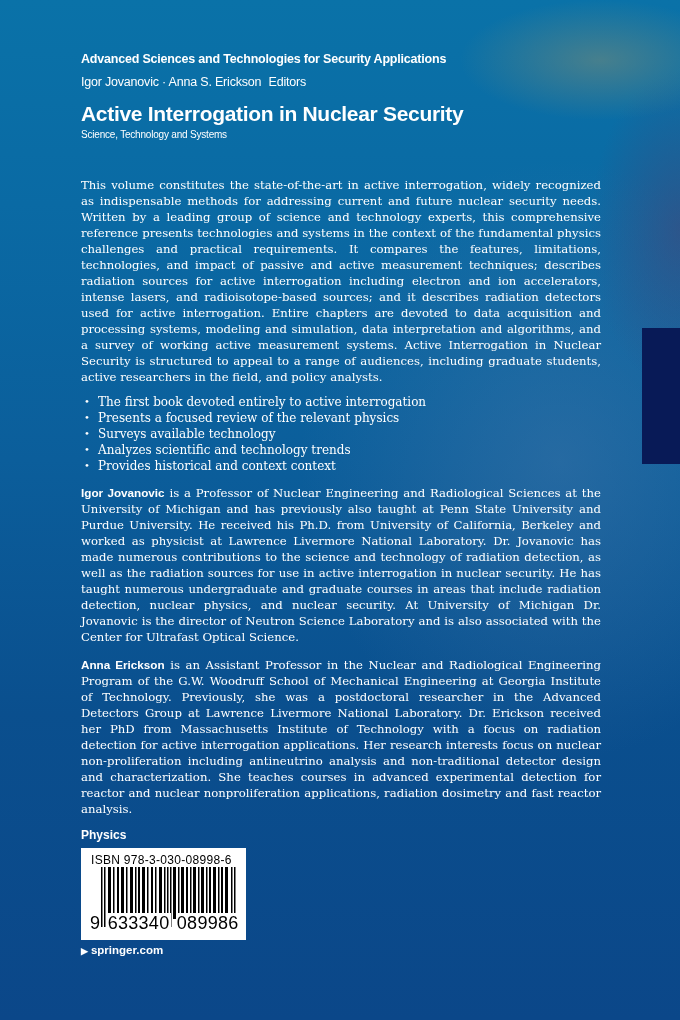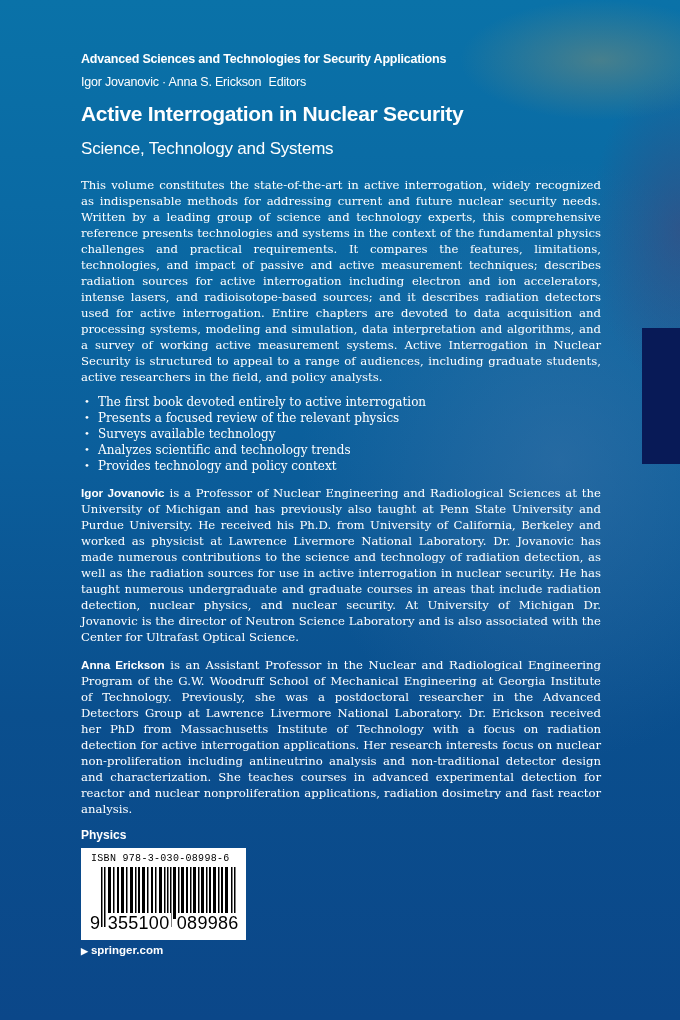--- a/index.html
+++ b/index.html
@@ -11,36 +11,36 @@
       radial-gradient(ellipse 260px 300px at 560px 460px, rgba(70,120,170,0.45), rgba(70,120,170,0) 100%),
       linear-gradient(180deg, #0a72a8 0%, #0a6aa4 20%, #0b5e9b 45%, #0a4f8e 70%, #0b4789 100%);
     font-family: "DejaVu Serif", serif;
     color: #ffffff;
   }
   .header { position: absolute; left: 81px; top: 52px; font-family: "Liberation Sans", sans-serif; }
   .series { font-size: 12.5px; font-weight: bold; letter-spacing: -0.2px; }
   .editors { margin-top: 9px; font-size: 12.5px; letter-spacing: -0.2px; }
   .editors .role { margin-left: 4px; }
   .title { margin-top: 13px; font-size: 21px; font-weight: bold; letter-spacing: -0.3px; }
-  .subtitle { margin-top: 13px; font-size: 17px; letter-spacing: -0.2px; }
+  .subtitle { margin-top: 3px; font-size: 10px; letter-spacing: -0.2px; }
 
   .body { position: absolute; left: 81px; width: 520px; font-size: 11.7px; line-height: 16px; text-align: justify; }
   .desc { top: 177px; }
   .bullets { position: absolute; left: 81px; top: 394px; margin: 0; padding: 0; list-style: none; font-size: 12px; line-height: 16px; }
   .bullets li { position: relative; padding-left: 17px; }
   .bullets li::before { content: "\2022"; position: absolute; left: 3px; top: 0; font-size: 10px; }
   .bio1 { top: 485px; }
   .bio2 { top: 657px; }
   .bio-name { font-family: "Liberation Sans", sans-serif; font-weight: bold; }
 
   .navybar { position: absolute; left: 642px; top: 328px; width: 38px; height: 136px; background: #081a57; }
 
   .subject { position: absolute; left: 81px; top: 828px; font-family: "Liberation Sans", sans-serif; font-weight: bold; font-size: 12px; }
   .barcode-box { position: absolute; left: 81px; top: 848px; width: 165px; height: 92px; background: #ffffff; color: #000; }
-  .isbn-text { position: absolute; left: 10px; top: 5px; font-family: Liberation Mono, monospace; font-size: 10px; letter-spacing: 0.3px; }
+  .isbn-text { position: absolute; left: 10px; top: 5px; font-family: Liberation Sans, sans-serif; font-size: 12px; letter-spacing: 0.3px; }
   .bars { position: absolute; left: 20px; top: 19px; width: 136px; height: 60px; }
   .barcode-digits { position: absolute; left: 8px; top: 65px; font-family: "Liberation Sans", sans-serif; font-size: 18px; letter-spacing: 0.3px; background: transparent; }
   .barcode-digits span { background: #fff; padding: 0 1px; }
   .website { position: absolute; left: 81px; top: 944px; font-family: "Liberation Sans", sans-serif; font-weight: bold; font-size: 11.5px; }
   .website .tri { font-size: 9px; margin-right: 3px; }
 </style>
 </head>
 <body>
 
 <div class="header">
@@ -53,21 +53,21 @@
   <div class="subtitle">Science, Technology and Systems</div>
 </div>
 
 <div class="body desc">This volume constitutes the state-of-the-art in active interrogation, widely recognized as indispensable methods for addressing current and future nuclear security needs. Written by a leading group of science and technology experts, this comprehensive reference presents technologies and systems in the context of the fundamental physics challenges and practical requirements. It compares the features, limitations, technologies, and impact of passive and active measurement techniques; describes radiation sources for active interrogation including electron and ion accelerators, intense lasers, and radioisotope-based sources; and it describes radiation detectors used for active interrogation. Entire chapters are devoted to data acquisition and processing systems, modeling and simulation, data interpretation and algorithms, and a survey of working active measurement systems. Active Interrogation in Nuclear Security is structured to appeal to a range of audiences, including graduate students, active researchers in the field, and policy analysts.</div>
 
 <ul class="bullets">
   <li>The first book devoted entirely to active interrogation</li>
   <li>Presents a focused review of the relevant physics</li>
   <li>Surveys available technology</li>
   <li>Analyzes scientific and technology trends</li>
-  <li>Provides technology and policy context</li>
+  <li>Provides historical and context context</li>
 </ul>
 
 <div class="body bio1"><span class="bio-name">Igor Jovanovic</span><span> is a Professor of Nuclear Engineering and Radiological Sciences at the University of Michigan and has previously also taught at Penn State University and Purdue University. He received his Ph.D. from University of California, Berkeley and worked as physicist at Lawrence Livermore National Laboratory. Dr. Jovanovic has made numerous contributions to the science and technology of radiation detection, as well as the radiation sources for use in active interrogation in nuclear security. He has taught numerous undergraduate and graduate courses in areas that include radiation detection, nuclear physics, and nuclear security. At University of Michigan Dr. Jovanovic is the director of Neutron Science Laboratory and is also associated with the Center for Ultrafast Optical Science.</span></div>
 
 <div class="body bio2"><span class="bio-name">Anna Erickson</span><span> is an Assistant Professor in the Nuclear and Radiological Engineering Program of the G.W. Woodruff School of Mechanical Engineering at Georgia Institute of Technology. Previously, she was a postdoctoral researcher in the Advanced Detectors Group at Lawrence Livermore National Laboratory. Dr. Erickson received her PhD from Massachusetts Institute of Technology with a focus on radiation detection for active interrogation applications. Her research interests focus on nuclear non-proliferation including antineutrino analysis and non-traditional detector design and characterization. She teaches courses in advanced experimental detection for reactor and nuclear nonproliferation applications, radiation dosimetry and fast reactor analysis.</span></div>
 
 <div class="navybar"></div>
 
 <div class="subject">Physics</div>
 
@@ -104,18 +104,18 @@
       <rect x="105" y="0" width="1.5" height="52"></rect>
         <rect x="108" y="0" width="2" height="52"></rect>
       <rect x="112" y="0" width="3" height="52"></rect>
         <rect x="117" y="0" width="1.5" height="52"></rect>
       <rect x="120" y="0" width="2" height="52"></rect>
         <rect x="124" y="0" width="3" height="52"></rect>
       <rect x="130" y="0" width="1.5" height="60"></rect>
         <rect x="133" y="0" width="1.5" height="60"></rect>
     </g>
   </svg>
-  <div class="barcode-digits"><span>9</span> <span>355100</span> <span>089986</span></div>
+  <div class="barcode-digits"><span>9</span> <span>633340</span> <span>089986</span></div>
 </div>
 
 <div class="website">
   <span class="tri">▶</span><span>springer.com</span>
 </div>
 
 </body></html>

